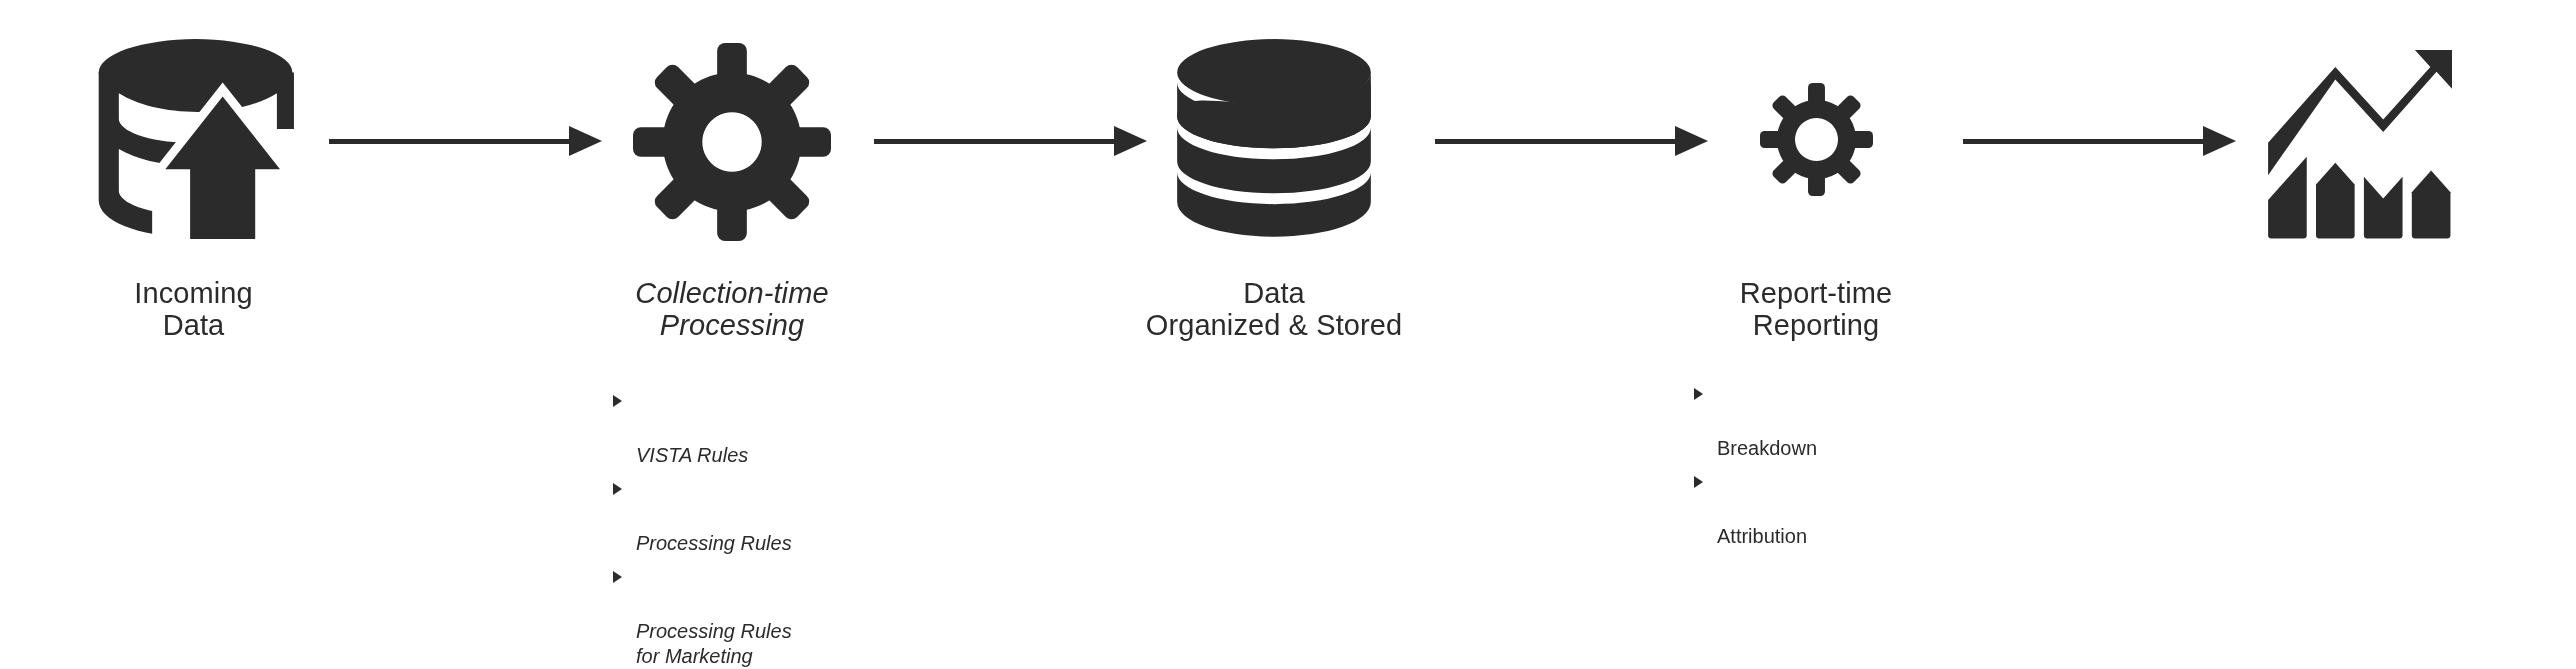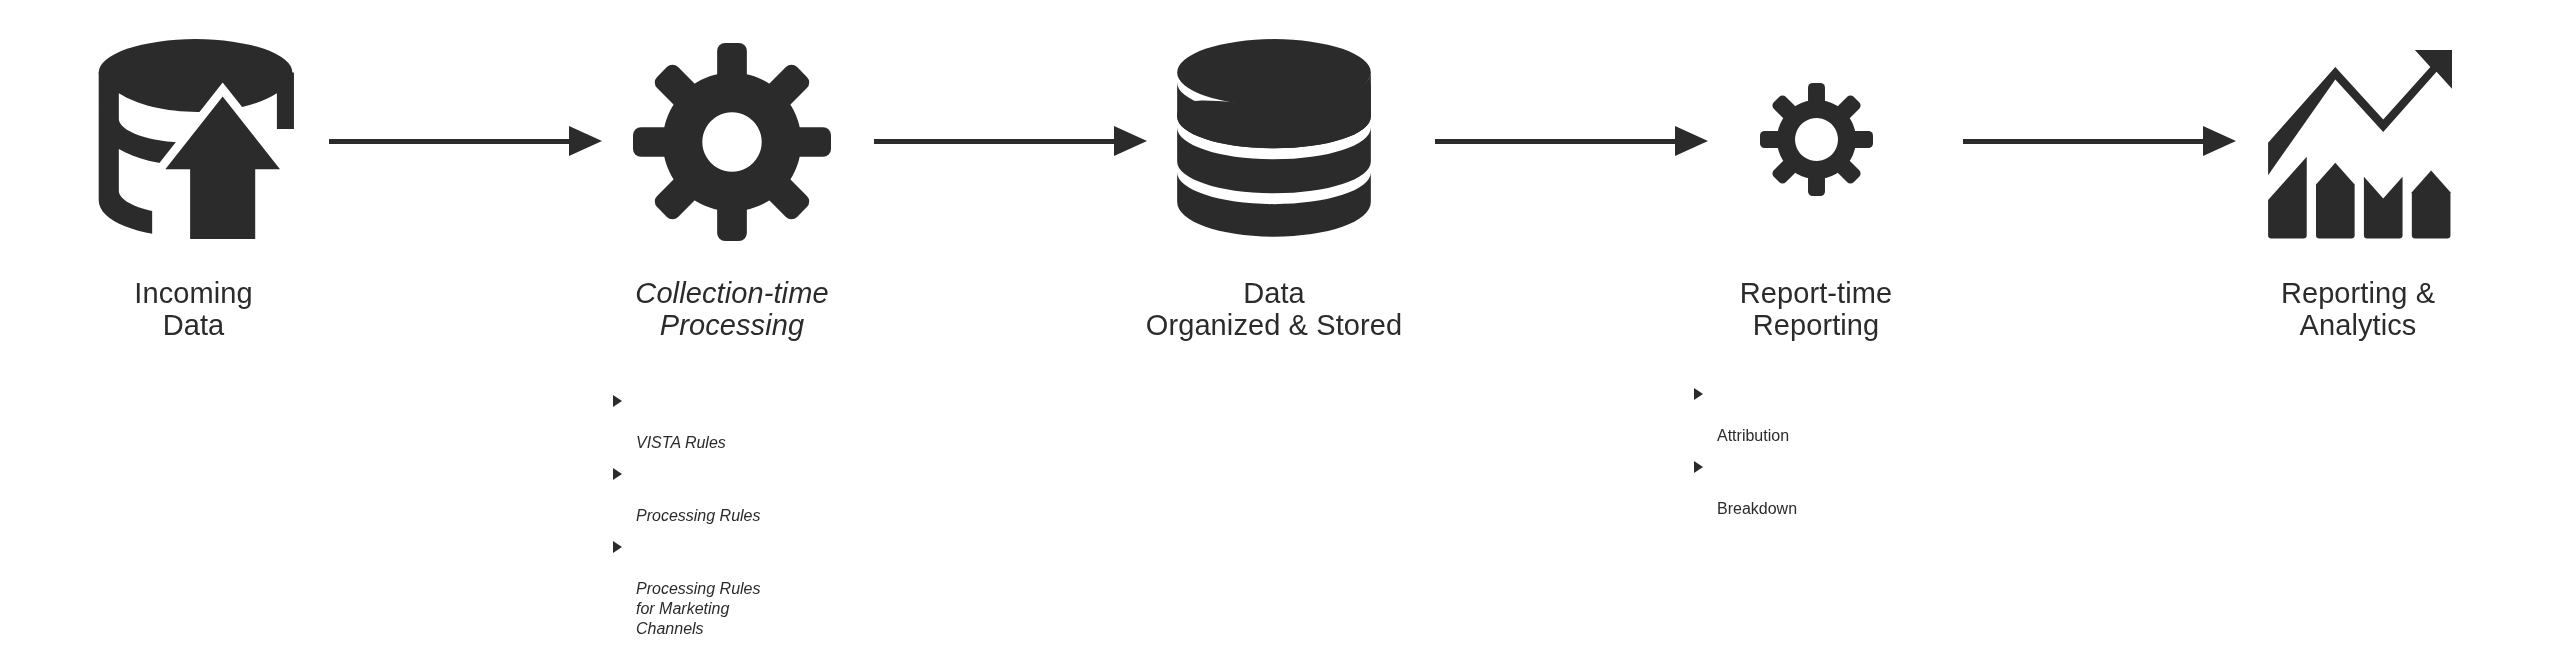--- a/index.html
+++ b/index.html
@@ -26,21 +26,21 @@
     letter-spacing:0.1px;
     color:#2b2b2b;
     white-space:pre-line;
   }
   .stage .bullets{
     position:absolute;left:0;top:0;width:100%;
     list-style:none;margin:0;padding:0;
   }
   .stage .bullet{
     position:relative;
-    font-size:16px;line-height:1.26;
+    font-size:20px;line-height:1.26;
     color:#2b2b2b;
     margin:0 0 12.4px 0;
     padding-left:23px;
     text-align:left;
     white-space:pre-line;
   }
   .stage .bullet .tri{
     position:absolute;left:0;top:2.3px;
     width:0;height:0;
     border-left:9.3px solid #2b2b2b;
@@ -214,25 +214,25 @@
             M50,15 A35,35 0 1,1 49.99,15 Z
             M50,31 A19,19 0 1,0 50.01,31 Z"></path>
         </g>
       </svg>
     </div>
     <div class="label">Report-time
 Reporting</div>
     <ul class="bullets" style="top:386px;padding-left:56px;padding-right:7.7px;">
       <li class="bullet">
         <span class="tri"></span>
+        <span>Breakdown</span>
+      </li>
+      <li class="bullet">
+        <span class="tri"></span>
         <span>Attribution</span>
-      </li>
-      <li class="bullet">
-        <span class="tri"></span>
-        <span>Breakdown</span>
       </li>
       <li class="bullet">
         
         
       </li>
     </ul>
   </div>
 
   <div class="stage" style="left:2180px;width:356px;">
     <div class="icon-slot">
@@ -246,18 +246,16 @@
           <path d="M128,194 L128,246 C128,248.2 129.8,250 132,250 L174,250 C176.2,250 178,248.2 178,246
                    L178,170 L153,198 L128,170 L128,194 Z"></path>
           <path d="M190,190 L190,246 C190,248.2 191.8,250 194,250 L236,250 C238.2,250 240,248.2 240,246
                    L240,190 L215,162 L190,190 Z"></path>
 
           <path d="M4,168 L4,126 L91,28 L153,96 L214,28 L194,6 L242,6 L242,56 L222,34
                    L153,112 L91,44 L4,168 Z"></path>
         </g>
       </svg>
     </div>
-    <div class="label">Reporting &amp;
-Analytics</div>
   </div>
 
 </div>
 
 
 </body></html>

